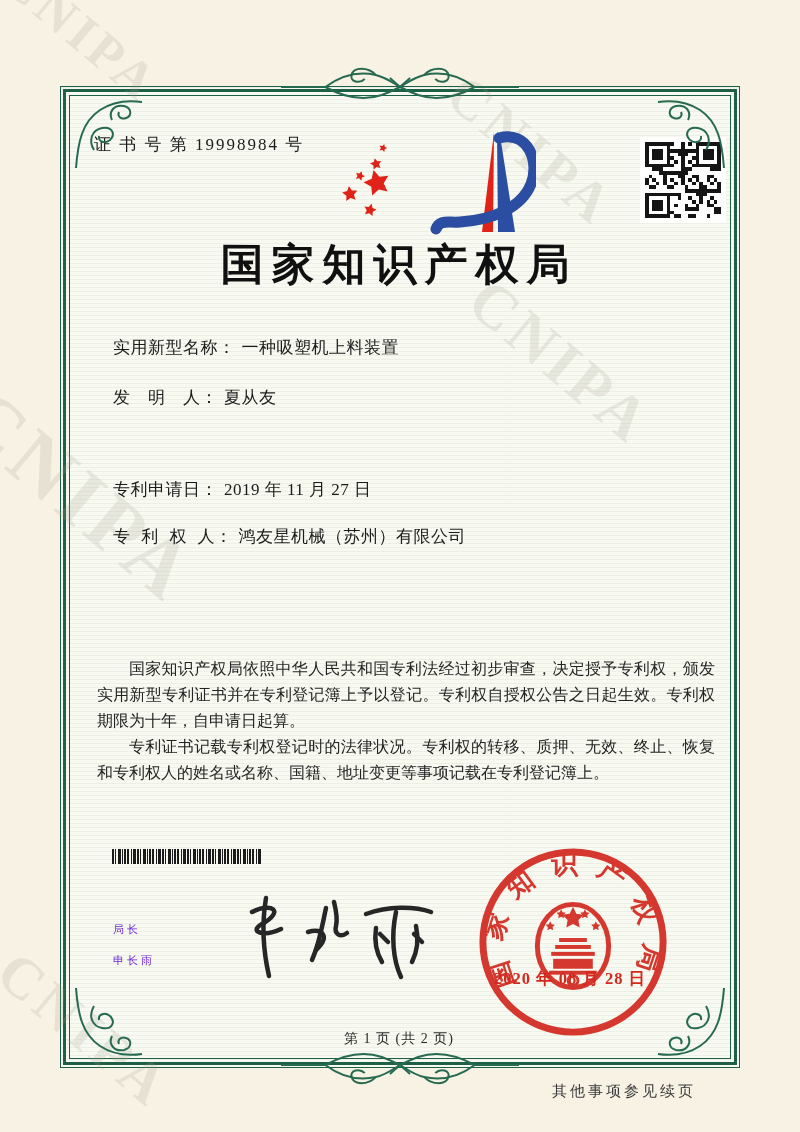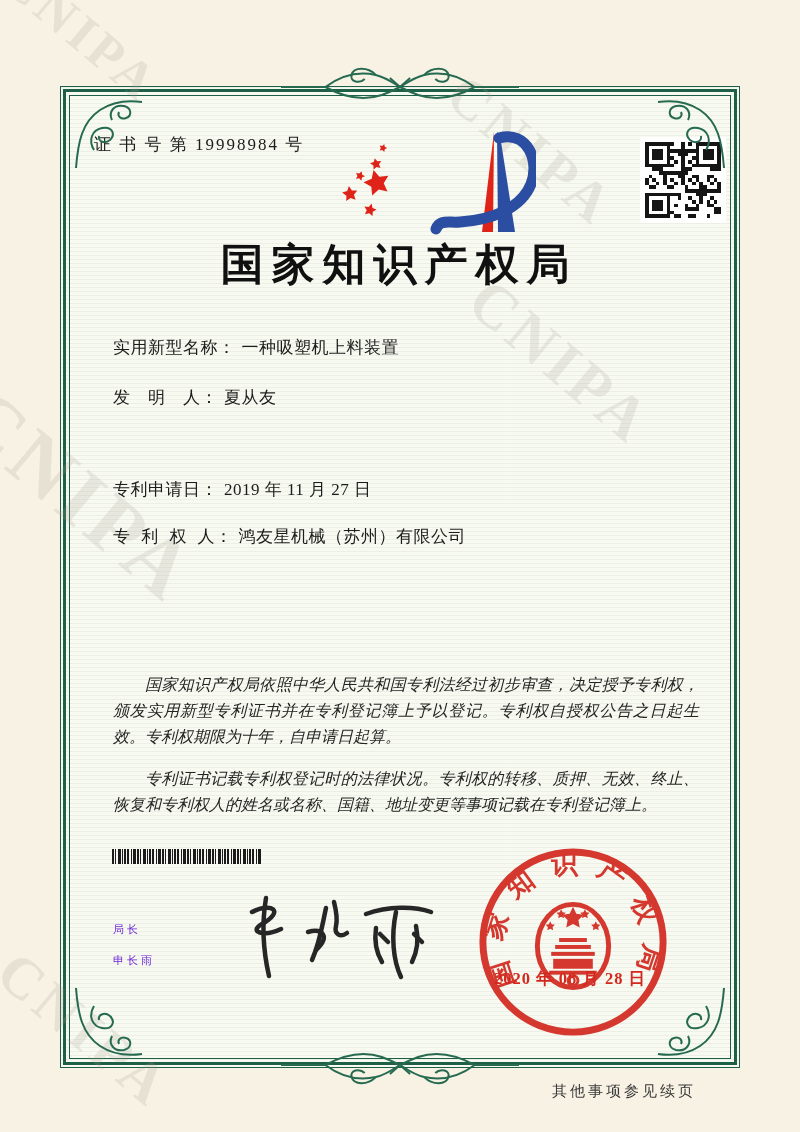--- a/index.html
+++ b/index.html
@@ -63,21 +63,21 @@
   .field-row{
     position:absolute;left:113px;width:600px;font-size:17px;white-space:nowrap;
     letter-spacing:0.5px;
   }
   .field-row .lbl{margin-right:6px;font-family:Liberation Mono, monospace;}
   .grant2{position:absolute;left:254px;top:0;}
   .paras{
     position:absolute;left:97px;top:656px;width:618px;
     font-size:16px;line-height:26px;text-align:justify;color:#242424;
   }
-  .paras p{margin:16px;text-indent:2em;font-style:italic;}
+  .paras p{margin:0;text-indent:2em;}
   .barcode{
     position:absolute;left:112px;top:849px;width:208px;height:15px;
     display:flex;align-items:stretch;overflow:hidden;
   }
   .barcode i{display:block;background:#1b1b1b;height:100%;flex:none;}
   .signatory{
     position:absolute;left:113px;top:914px;
     font-family:"Liberation Sans","DejaVu Sans",sans-serif;
     font-size:11px;line-height:31px;letter-spacing:3px;color:#6d28d9;
   }
@@ -727,16 +727,17 @@
         <rect x="86" y="96" width="28" height="4"></rect>
         <rect x="82" y="103" width="36" height="4"></rect>
         <rect x="78" y="110" width="44" height="4"></rect>
         <rect x="80" y="117" width="40" height="10"></rect>
         <rect x="76" y="129" width="48" height="4"></rect>
         <circle cx="100" cy="139" r="5" fill="none" stroke="#d2281e" stroke-width="3"></circle>
       </g>
     </svg>
     <div class="seal-date">2020 年 08 月 28 日</div>
 
+    <div class="page-num">第 1 页 (共 2 页)</div>
     <div class="outside-note">其他事项参见续页</div>
 
   </div>
 </div>
 
 </body></html>

